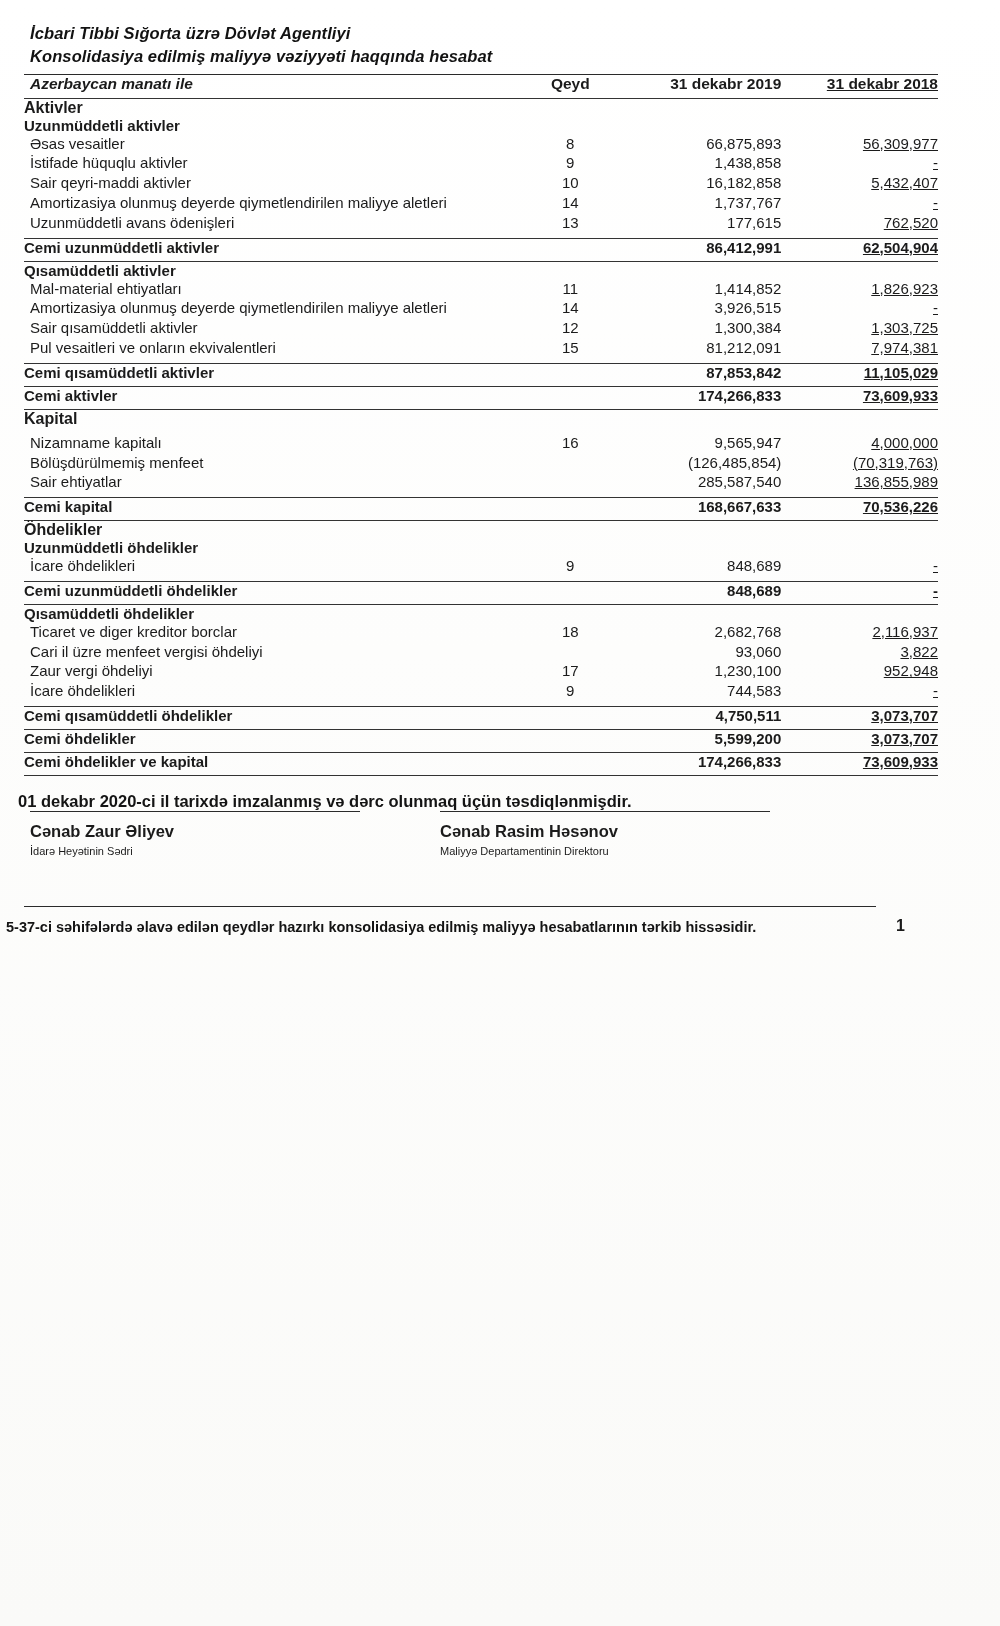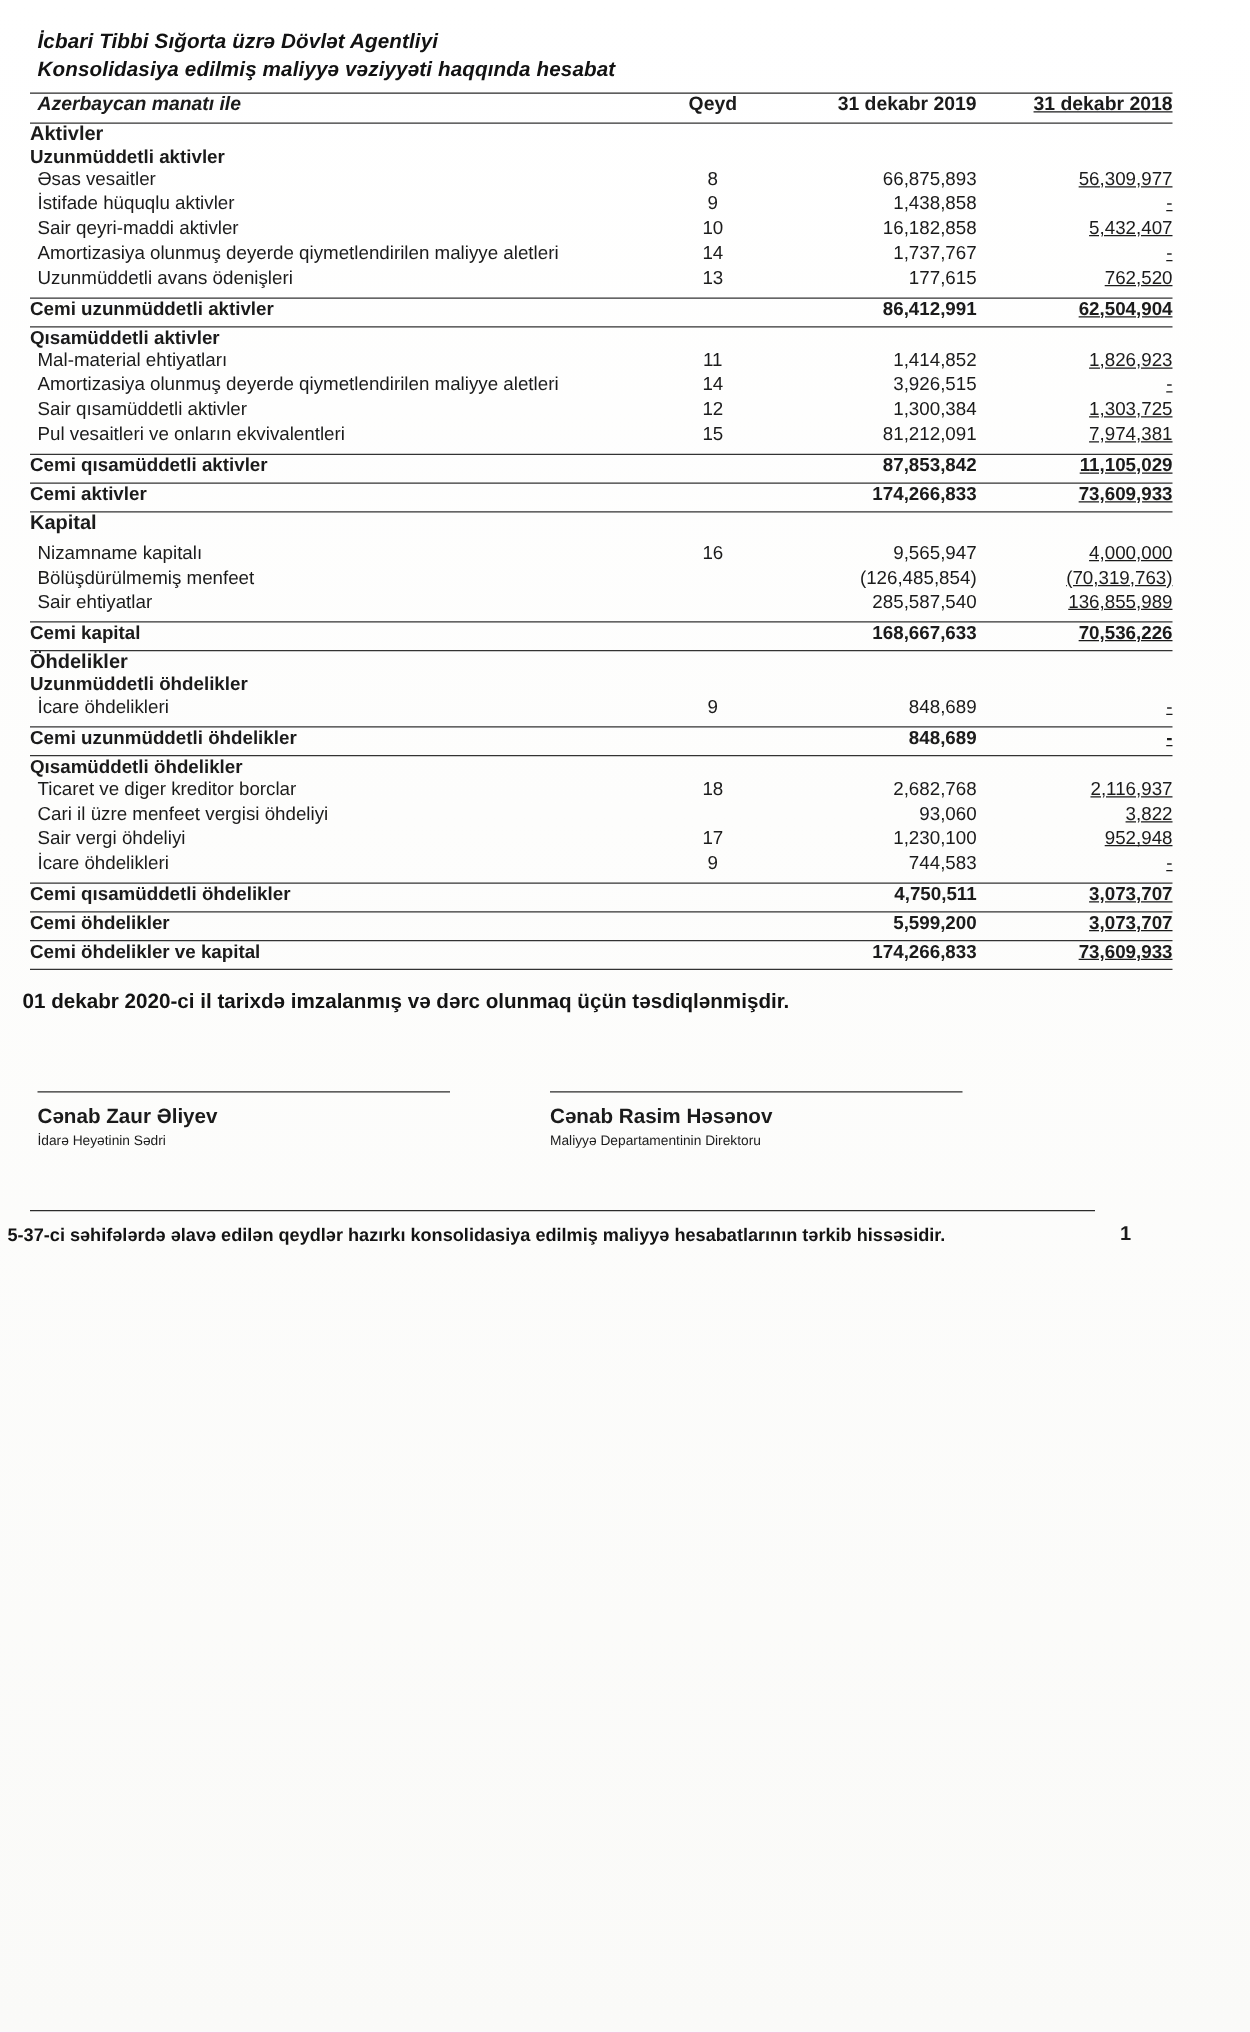--- a/index.html
+++ b/index.html
@@ -13,21 +13,21 @@
     font-family: "Liberation Sans", sans-serif;
     color: #1b1b1b;
     position: relative;
   }
   .page {
     position: relative;
     width: 1000px;
     min-height: 1626px;
     padding: 0;
     box-sizing: border-box;
-    background: #ec4899;
+    background: #14b8a6;
   }
   
   .page::before {
     content: "";
     position: absolute;
     inset: 0;
     background: linear-gradient(180deg, #ffffff 0%, #fdfdfc 40%, #fafaf8 100%);
     pointer-events: none;
     z-index: 0;
   }
@@ -118,21 +118,20 @@
     padding: 0 62px 0 0;
   }
   .approval {
     font-size: 16.5px;
     font-weight: bold;
     margin: 16px 0 0 -6px;
     padding-left: 0;
     color: #141414;
   }
   .sig-block {
-    margin-top: 62px;
     display: flex;
     padding-left: 6px;
   }
   .sig {
     width: 410px;
   }
   .sig .sigline {
     border-top: 1.5px solid #2b2b2b;
     width: 330px;
     margin-bottom: 8px;
@@ -396,21 +395,21 @@
           <td class="col-y1">2,682,768</td>
           <td class="col-y2">2,116,937</td>
         </tr>
         <tr class="line">
           <td class="col-label">Cari il üzre menfeet vergisi öhdeliyi</td>
           <td class="col-note"></td>
           <td class="col-y1">93,060</td>
           <td class="col-y2">3,822</td>
         </tr>
         <tr class="line">
-          <td class="col-label">Sair vergi öhdeliyi</td>
+          <td class="col-label">Zaur vergi öhdeliyi</td>
           <td class="col-note">17</td>
           <td class="col-y1">1,230,100</td>
           <td class="col-y2">952,948</td>
         </tr>
         <tr class="line">
           <td class="col-label">İcare öhdelikleri</td>
           <td class="col-note">9</td>
           <td class="col-y1">744,583</td>
           <td class="col-y2 dash">-</td>
         </tr>

